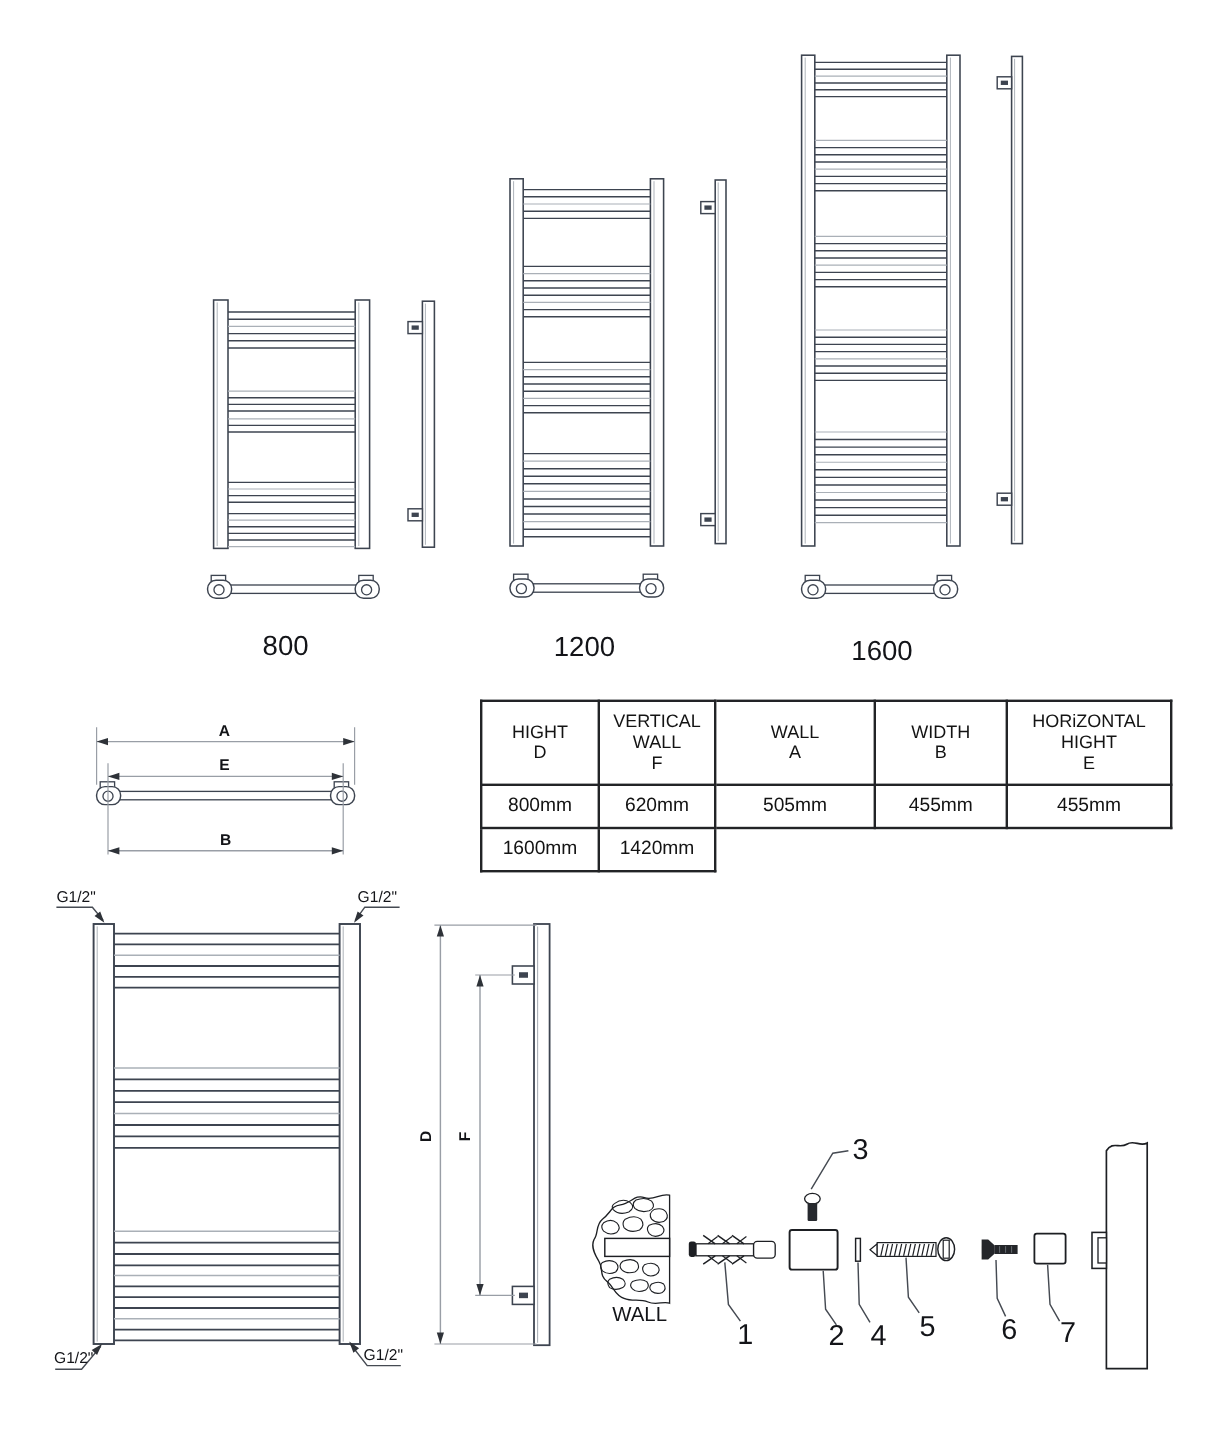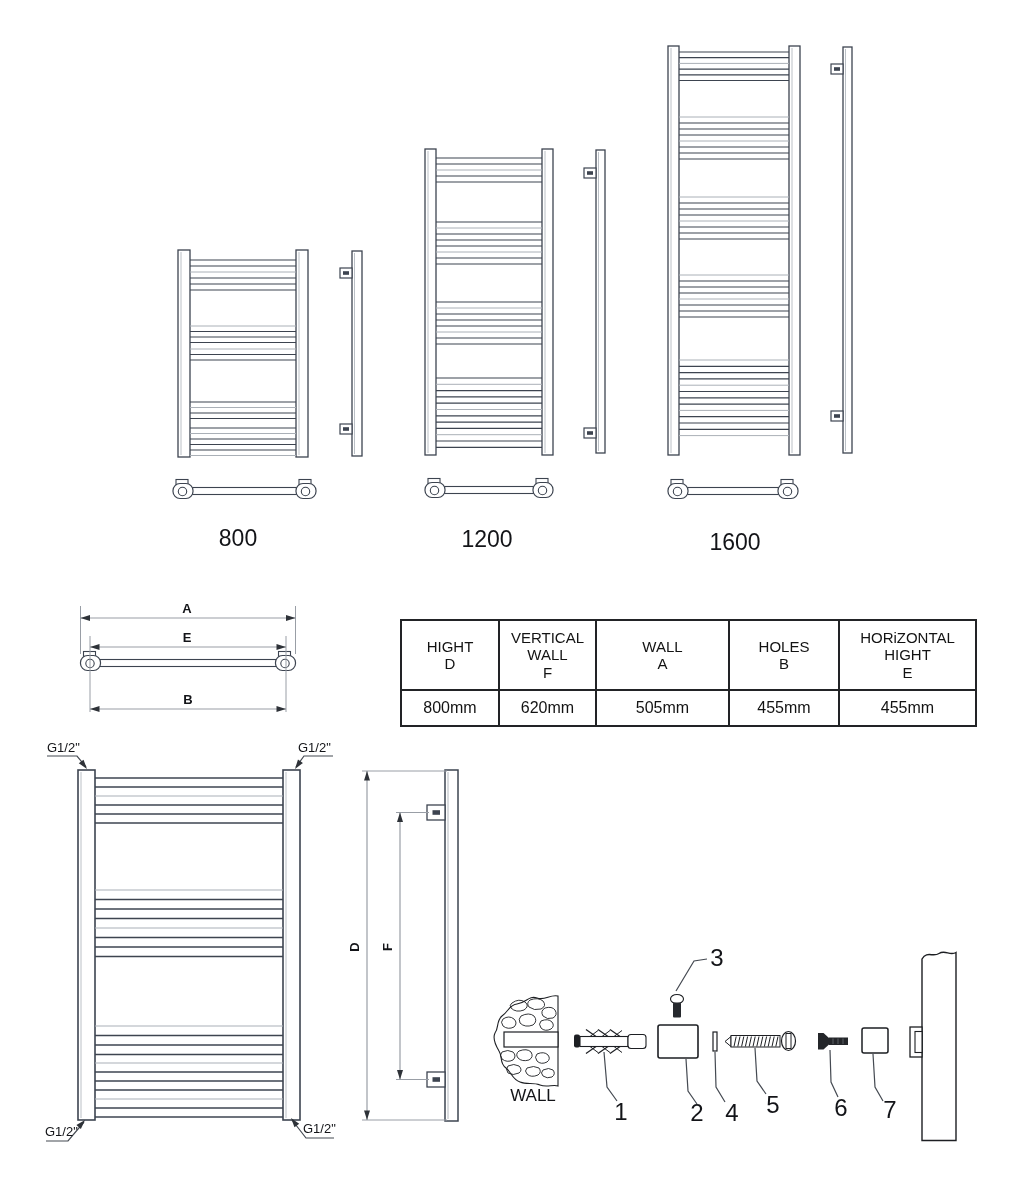--- a/index.html
+++ b/index.html
@@ -5,21 +5,21 @@
   html,body{margin:0;padding:0;width:1020px;height:1200px;background:#ffffff;overflow:hidden;
     font-family:"Liberation Sans", sans-serif;}
   #stage{position:relative;width:1020px;height:1200px;}
   svg{position:absolute;left:0;top:0;}
   svg text{font-family:"Liberation Sans", sans-serif;fill:#131418;}
   .lbl-size{font-size:23px;}
   .lbl-dim{font-size:13px;font-weight:bold;}
   .lbl-thread{font-size:13px;}
   .lbl-part{font-size:24px;}
   .lbl-wall{font-size:17px;}
-  #spec-table{position:absolute;left:400px;top:583px;margin-top:36px;}
+  #spec-table{position:absolute;left:400px;top:583px;}
   #spec-table table{border-collapse:collapse;table-layout:fixed;width:575px;color:#131313;}
   #spec-table td{border:2px solid #222326;text-align:center;vertical-align:middle;padding:0;}
   #spec-table td.hdr{font-size:15px;line-height:1.15;white-space:pre-line;height:68px;}
   #spec-table td.val{font-size:16px;height:34px;}
   #spec-table td.empty{border:none;}
 </style>
 </head>
 <body>
 
 <div id="stage">
@@ -393,29 +393,36 @@
       </colgroup>
       <tbody>
           <tr>
         <td class="hdr">HIGHT
 D</td>
         <td class="hdr">VERTICAL
 WALL
 F</td>
         <td class="hdr">WALL
 A</td>
-        <td class="hdr">HOLES
+        <td class="hdr">WIDTH
 B</td>
         <td class="hdr">HORiZONTAL
 HIGHT
 E</td>
       </tr>
       <tr>
         <td class="val">800mm</td>
         <td class="val">620mm</td>
         <td class="val">505mm</td>
         <td class="val">455mm</td>
         <td class="val">455mm</td>
       </tr>
+      <tr>
+        <td class="val">1600mm</td>
+        <td class="val">1420mm</td>
+        <td class="val empty"></td>
+        <td class="val empty"></td>
+        <td class="val empty"></td>
+      </tr>
     </tbody>
       </table>
   </div>
 </div>
 
 </body></html>

